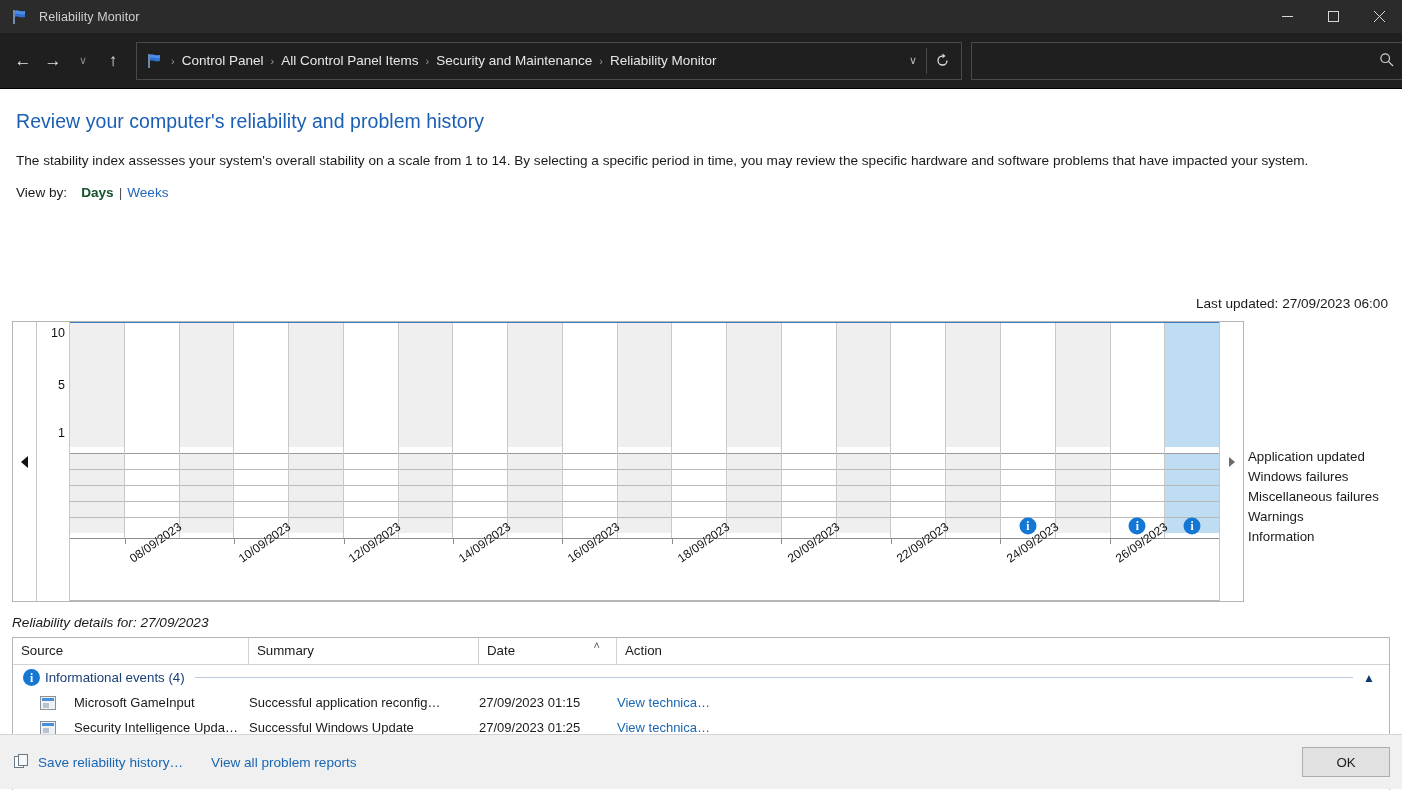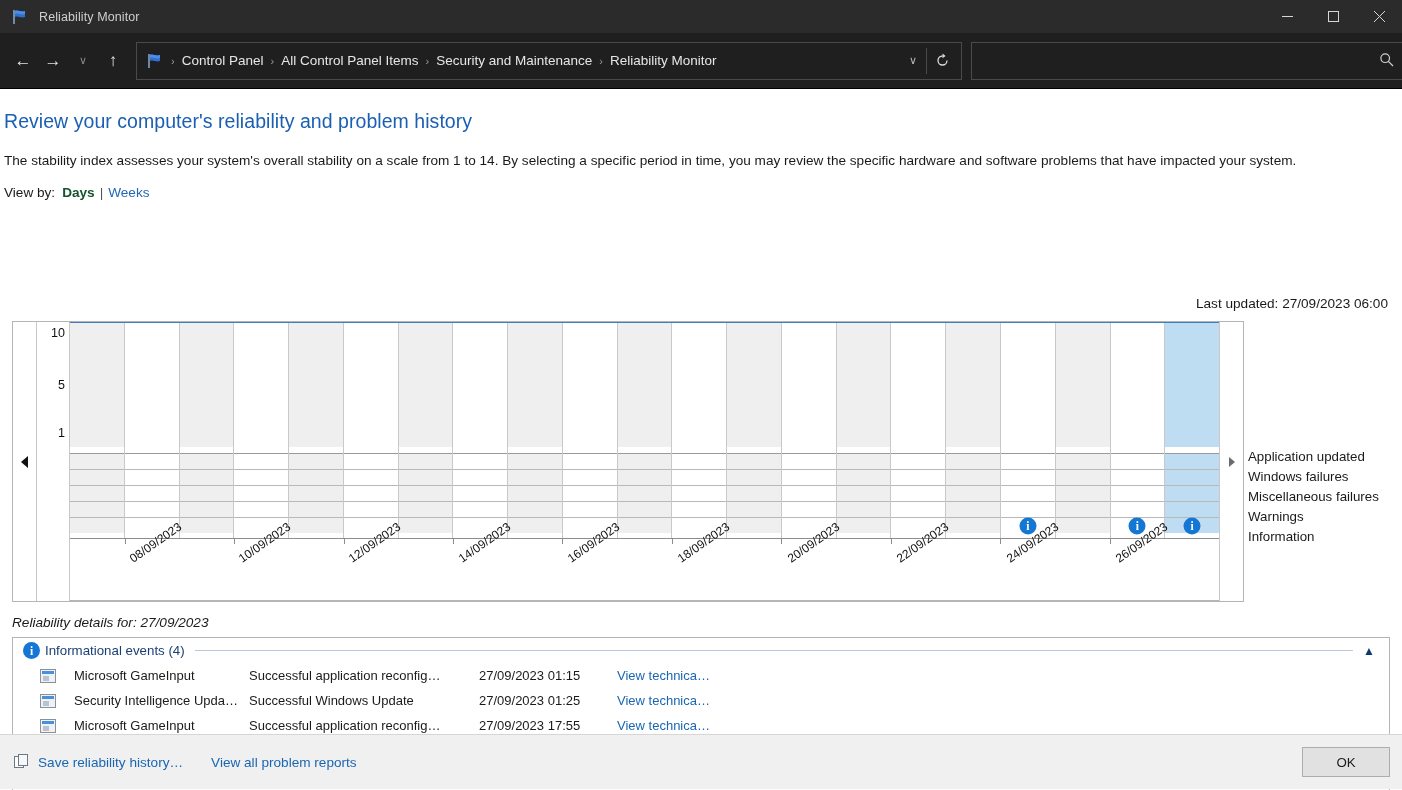--- a/index.html
+++ b/index.html
@@ -62,34 +62,34 @@
     display: flex; align-items: center; padding: 0 10px;
   }
   .searchinput {
     flex: 1; background: transparent; border: none; outline: none;
     color: #e0e0e0; font-family: "Liberation Sans", sans-serif; font-size: 13px;
   }
   .searchinput::placeholder { color: #777; }
   .search-icon { color: #cfcfcf; font-size: 14px; }
 
   
-  .content { position: relative; background: #fff; height: 700px; padding: 0 4px; }
+  .content { position: relative; background: #fff; height: 700px; padding: 0 16px; }
   .h1 {
     color: #1a5fb4; font-size: 19.5px; font-weight: normal;
     padding-top: 21px; letter-spacing: .05px;
   }
   .intro {
     color: #1a1a1a; font-size: 13.6px; line-height: 19px;
     margin-top: 18px; max-width: 1366px;
   }
   .viewrow {
     margin-top: 15px; display: flex; align-items: baseline;
     font-size: 13.6px; color: #1a1a1a;
   }
-  .viewrow .lbl { margin-right: 7px; }
+  .viewrow .lbl { margin-right: 14px; }
   .vb-days { color: #14532d; font-weight: bold; }
   .vb-pipe { color: #555; margin: 0 5px; }
   .vb-weeks { color: #2266b5; }
   .lastupdated {
     position: absolute; right: 14px; top: 207px;
     font-size: 13.6px; color: #1a1a1a;
   }
 
   
   .chartwrap {
@@ -637,20 +637,29 @@
       <div class="legenditem">Application updated</div>
       <div class="legenditem">Windows failures</div>
       <div class="legenditem">Miscellaneous failures</div>
       <div class="legenditem">Warnings</div>
       <div class="legenditem">Information</div>
     </div>
 
   <div class="detailslabel">Reliability details for: 27/09/2023</div>
 
   <div class="table">
+    <div class="thead">
+      <div class="th c0">Source</div>
+      <div class="th c1">Summary</div>
+      <div class="th c2">
+        <span>Date</span>
+        <span class="sortcaret">˄</span>
+      </div>
+      <div class="th c3">Action</div>
+    </div>
 
     <div class="grouprow">
       <div class="group-info">i</div>
       <span class="grouptext">Informational events (4)</span>
       <div class="groupline"></div>
       <span class="groupchevron">▲</span>
     </div>
 
     <div id="table-rows">
         <div class="row">

